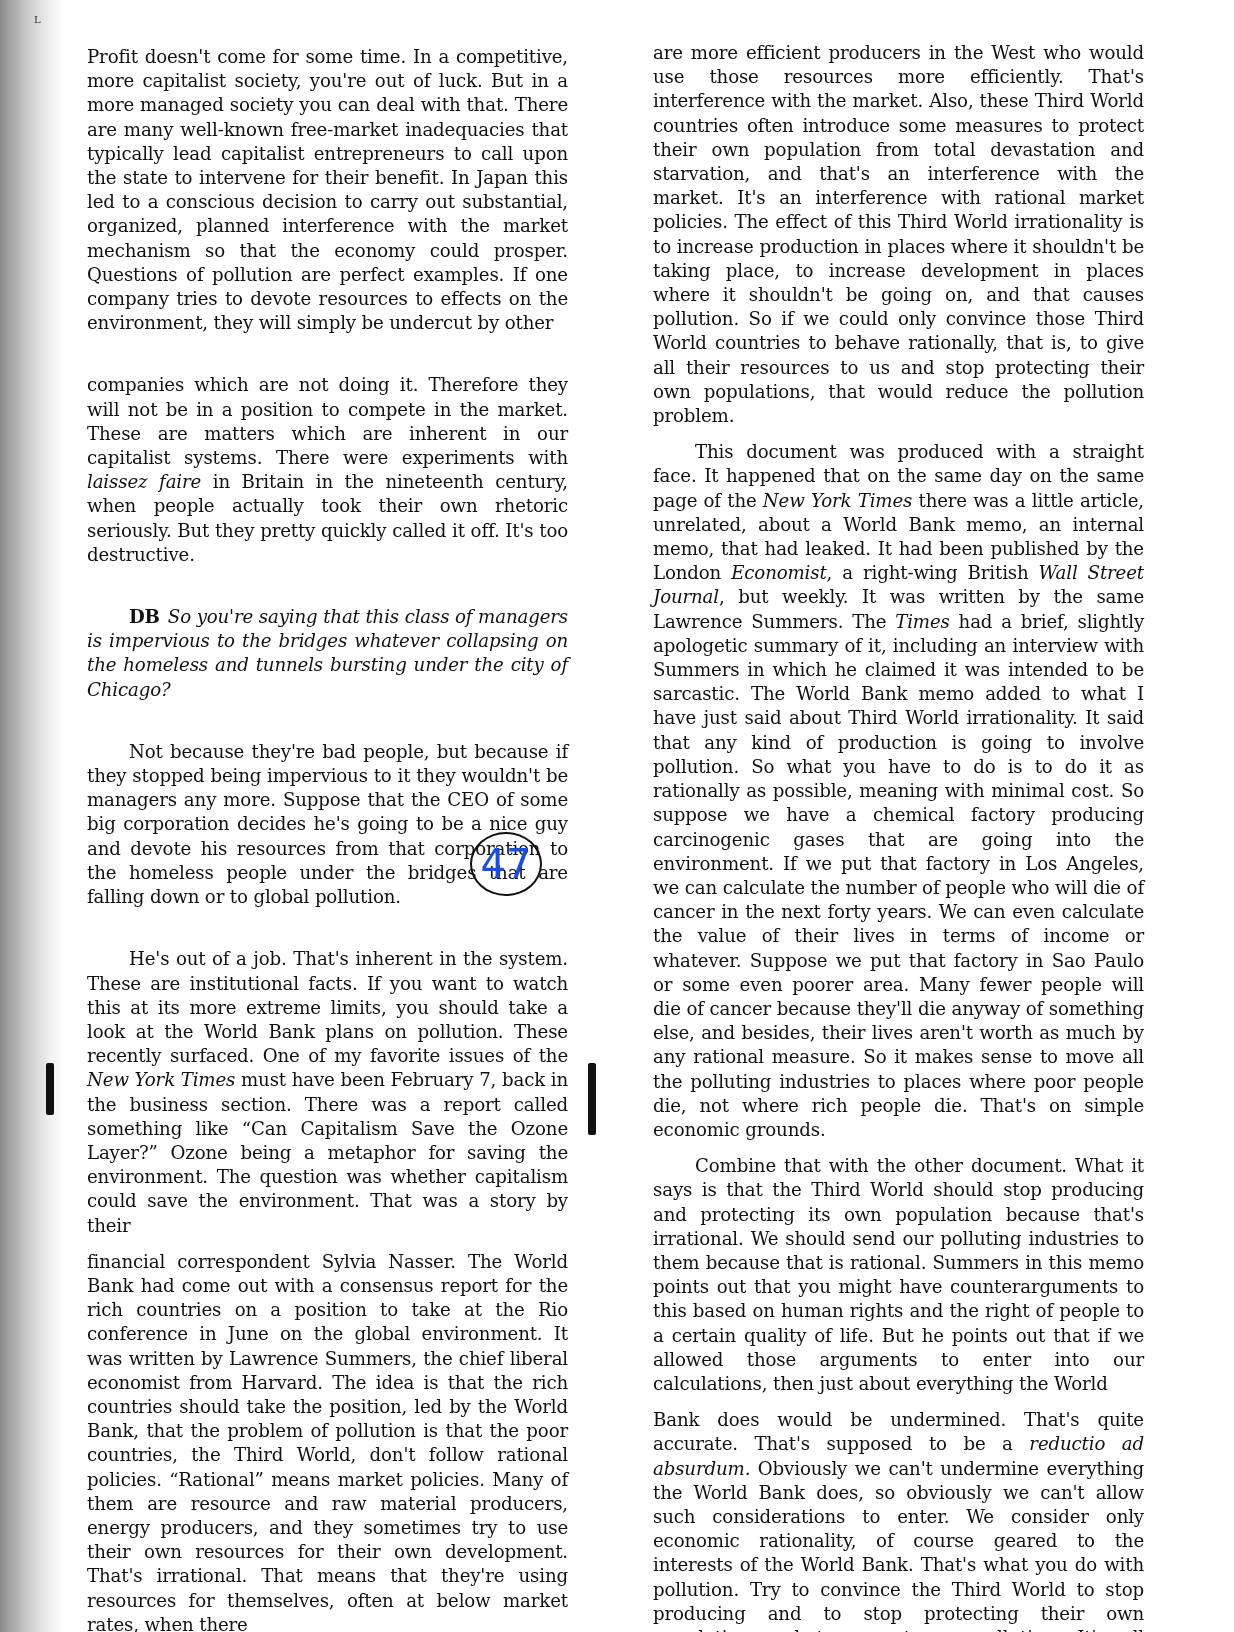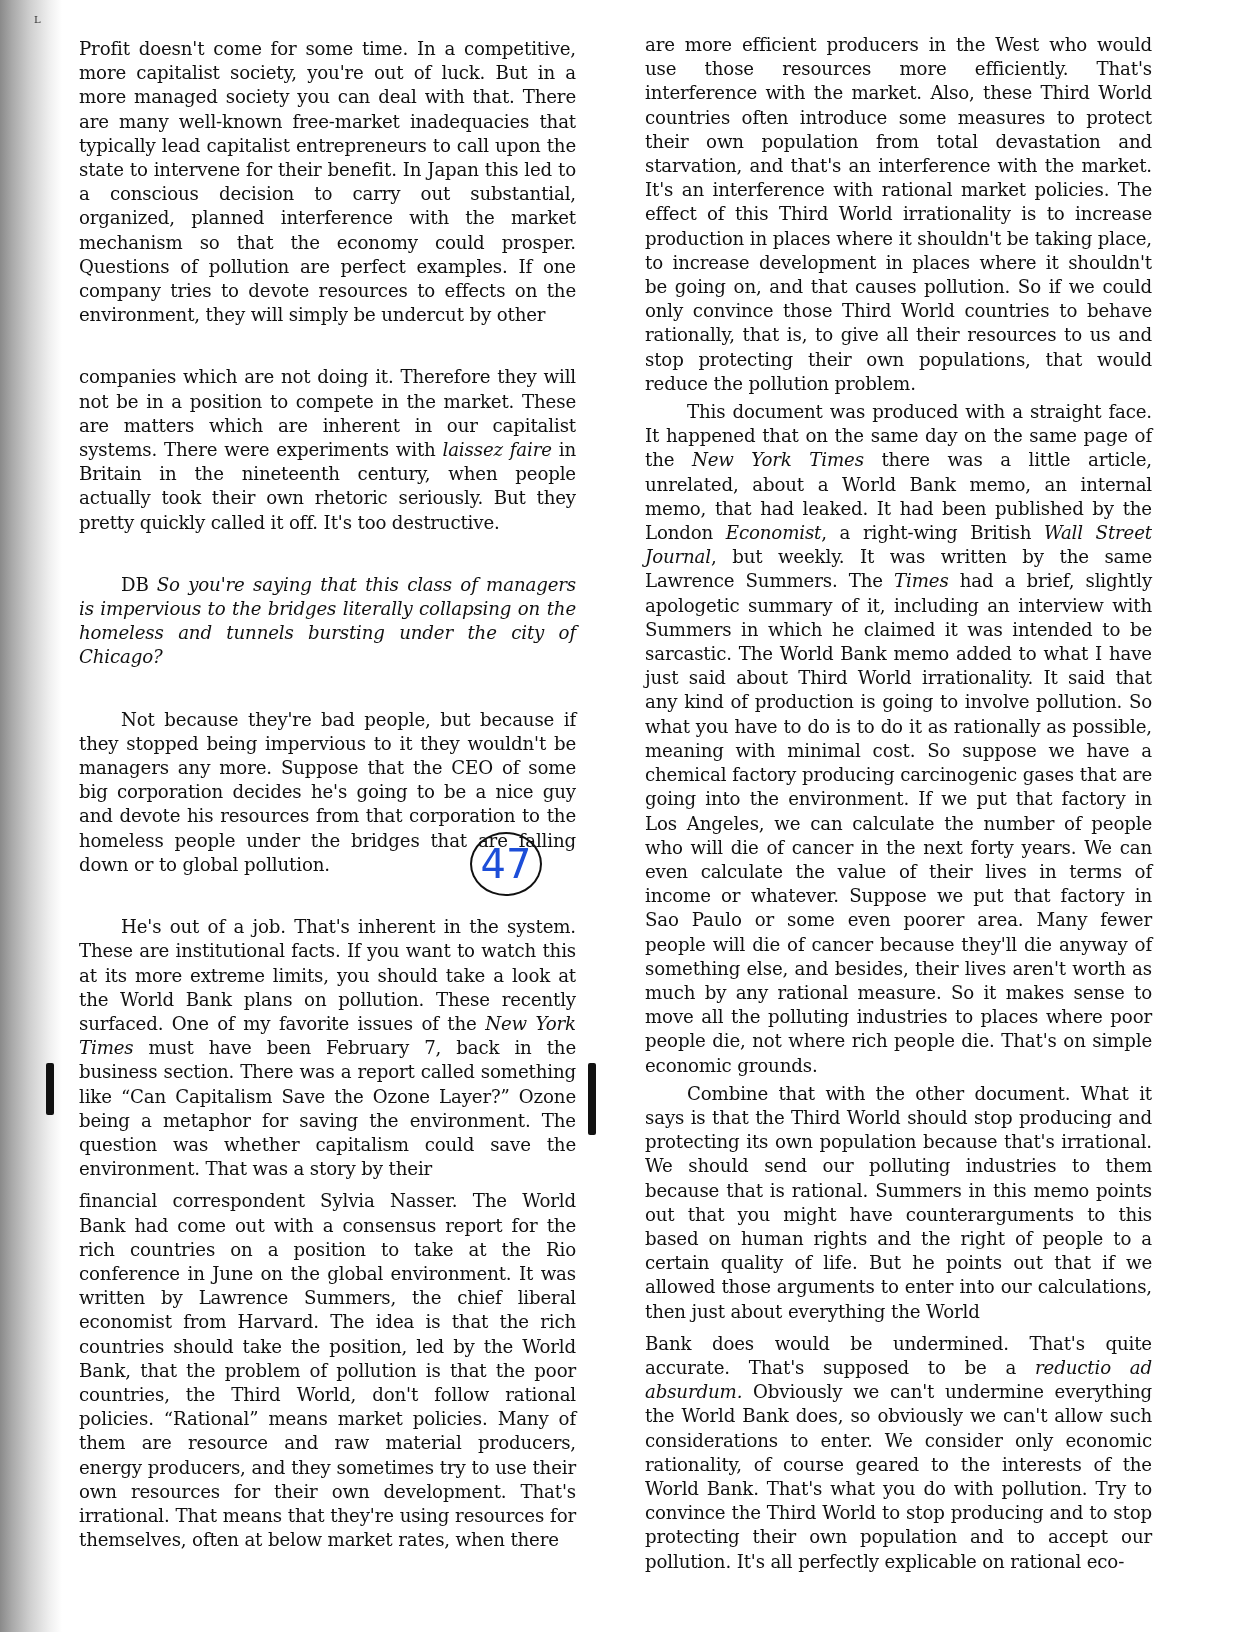--- a/index.html
+++ b/index.html
@@ -8,25 +8,25 @@
       font-family: "DejaVu Serif", "Liberation Serif", serif; color: #111;
     }
     .gutter {
       position: absolute; left: 0; top: 0; width: 62px; height: 1632px;
       background: linear-gradient(to right, #8a8a8a 0px, #a9a9a9 12px, #cfcfcf 30px, #f0f0f0 50px, #ffffff 62px);
     }
     .corner-mark { position: absolute; left: 34px; top: 14px; font-size: 10px; color: #333; }
     .col { position: absolute; font-size: 18.2px; line-height: 24.2px; text-align: justify; letter-spacing: -0.15px; }
     .col.left { left: 75px; width: 505px; top: 33px; }
     .col.right { left: 641px; width: 515px; top: 29px; }
-    p { margin: 4px; }
+    p { margin: 12px; }
     .indent { text-indent: 42px; }
     .gap-s { margin-top: 8px; }
     .gap-l { margin-top: 38px; }
-    .speaker { font-weight: normal; font-style: normal; margin-right: 8px; }
+    .speaker { font-weight: bold; font-style: normal; margin-right: 8px; }
     .q { font-style: italic; }
     i { font-style: italic; }
     .page-number {
       position: absolute; left: 470px; top: 832px; width: 68px; height: 60px;
       border: 2.5px solid #111; border-radius: 50%;
       font-family: "DejaVu Sans", sans-serif; font-size: 40px; line-height: 60px;
       text-align: center; color: #1d4ed8;
     }
     .margin-mark { position: absolute; width: 8px; background: #111; border-radius: 2px; }
     .mark-left { left: 46px; top: 1063px; height: 52px; }
@@ -34,21 +34,21 @@
   </style>
 </head>
 <body>
 
 <div class="gutter"></div>
 <div class="corner-mark">L</div>
 
 <div class="col left">
   <p>Profit doesn't come for some time. In a competitive, more capitalist society, you're out of luck. But in a more managed society you can deal with that. There are many well-known free-market inadequacies that typically lead capitalist entrepreneurs to call upon the state to intervene for their benefit. In Japan this led to a conscious decision to carry out substantial, organized, planned interference with the market mechanism so that the economy could prosper. Questions of pollution are perfect examples. If one company tries to devote resources to effects on the environment, they will simply be undercut by other</p>
   <p class="gap-l"><span>companies which are not doing it. Therefore they will not be in a position to compete in the market. These are matters which are inherent in our capitalist systems. There were experiments with </span><i>laissez faire</i><span> in Britain in the nineteenth century, when people actually took their own rhetoric seriously. But they pretty quickly called it off. It's too destructive.</span></p>
-  <p class="indent gap-l q"><span class="speaker">DB</span><span>So you're saying that this class of managers is impervious to the bridges literally collapsing on the homeless and tunnels bursting under the city of Chicago?</span></p>
+  <p class="indent gap-l q"><span class="speaker">DB</span><span>So you're saying that this class of managers is impervious to the bridges whatever collapsing on the homeless and tunnels bursting under the city of Chicago?</span></p>
   <p class="indent gap-l">Not because they're bad people, but because if they stopped being impervious to it they wouldn't be managers any more. Suppose that the CEO of some big corporation decides he's going to be a nice guy and devote his resources from that corporation to the homeless people under the bridges that are falling down or to global pollution.</p>
   <p class="indent gap-l"><span>He's out of a job. That's inherent in the system. These are institutional facts. If you want to watch this at its more extreme limits, you should take a look at the World Bank plans on pollution. These recently surfaced. One of my favorite issues of the </span><i>New York Times</i><span> must have been February 7, back in the business section. There was a report called something like “Can Capitalism Save the Ozone Layer?” Ozone being a metaphor for saving the environment. The question was whether capitalism could save the environment. That was a story by their</span></p>
   <p class="gap-s">financial correspondent Sylvia Nasser. The World Bank had come out with a consensus report for the rich countries on a position to take at the Rio conference in June on the global environment. It was written by Lawrence Summers, the chief liberal economist from Harvard. The idea is that the rich countries should take the position, led by the World Bank, that the problem of pollution is that the poor countries, the Third World, don't follow rational policies. “Rational” means market policies. Many of them are resource and raw material producers, energy producers, and they sometimes try to use their own resources for their own development. That's irrational. That means that they're using resources for themselves, often at below market rates, when there</p>
 </div>
 
 <div class="col right">
   <p>are more efficient producers in the West who would use those resources more efficiently. That's interference with the market. Also, these Third World countries often introduce some measures to protect their own population from total devastation and starvation, and that's an interference with the market. It's an interference with rational market policies. The effect of this Third World irrationality is to increase production in places where it shouldn't be taking place, to increase development in places where it shouldn't be going on, and that causes pollution. So if we could only convince those Third World countries to behave rationally, that is, to give all their resources to us and stop protecting their own populations, that would reduce the pollution problem.</p>
   <p class="indent"><span>This document was produced with a straight face. It happened that on the same day on the same page of the </span><i>New York Times</i><span> there was a little article, unrelated, about a World Bank memo, an internal memo, that had leaked. It had been published by the London </span><i>Economist</i><span>, a right-wing British </span><i>Wall Street Journal</i><span>, but weekly. It was written by the same Lawrence Summers. The </span><i>Times</i><span> had a brief, slightly apologetic summary of it, including an interview with Summers in which he claimed it was intended to be sarcastic. The World Bank memo added to what I have just said about Third World irrationality. It said that any kind of production is going to involve pollution. So what you have to do is to do it as rationally as possible, meaning with minimal cost. So suppose we have a chemical factory producing carcinogenic gases that are going into the environment. If we put that factory in Los Angeles, we can calculate the number of people who will die of cancer in the next forty years. We can even calculate the value of their lives in terms of income or whatever. Suppose we put that factory in Sao Paulo or some even poorer area. Many fewer people will die of cancer because they'll die anyway of something else, and besides, their lives aren't worth as much by any rational measure. So it makes sense to move all the polluting industries to places where poor people die, not where rich people die. That's on simple economic grounds.</span></p>
   <p class="indent">Combine that with the other document. What it says is that the Third World should stop producing and protecting its own population because that's irrational. We should send our polluting industries to them because that is rational. Summers in this memo points out that you might have counterarguments to this based on human rights and the right of people to a certain quality of life. But he points out that if we allowed those arguments to enter into our calculations, then just about everything the World</p>
   <p class="gap-s"><span>Bank does would be undermined. That's quite accurate. That's supposed to be a </span><i>reductio ad absurdum.</i><span> Obviously we can't undermine everything the World Bank does, so obviously we can't allow such considerations to enter. We consider only economic rationality, of course geared to the interests of the World Bank. That's what you do with pollution. Try to convince the Third World to stop producing and to stop protecting their own population and to accept our pollution. It's all perfectly explicable on rational eco-</span></p>

